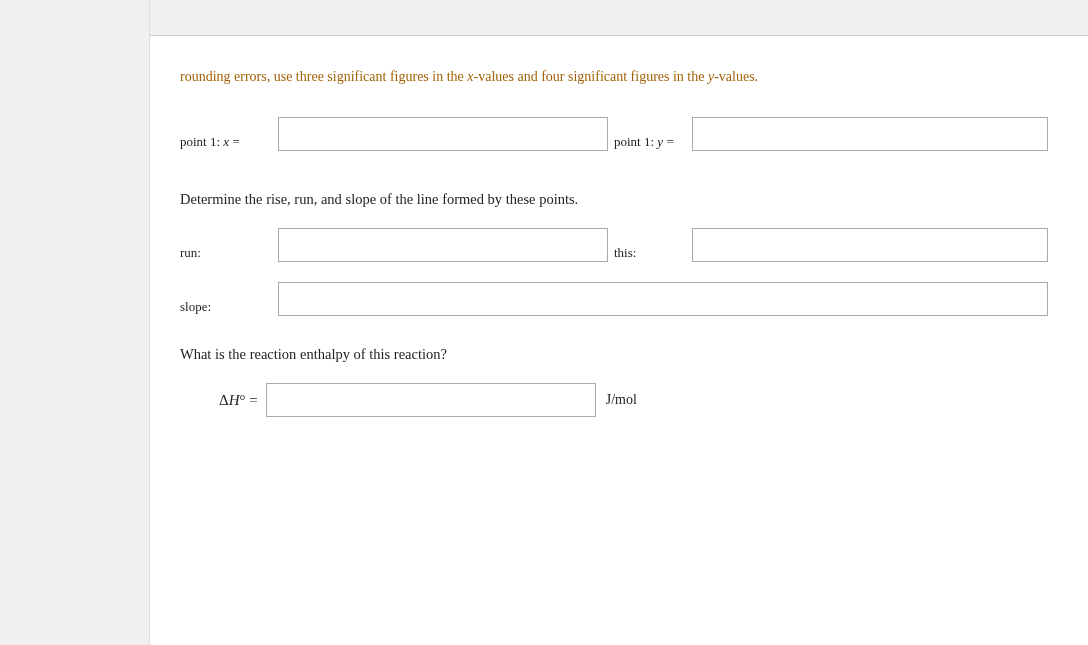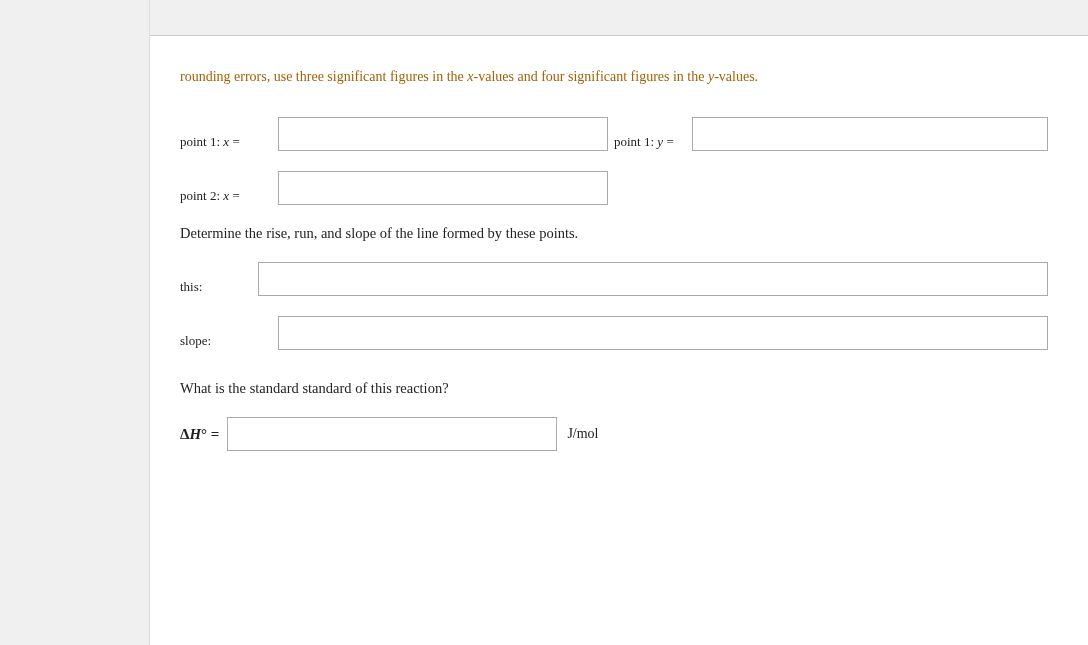--- a/index.html
+++ b/index.html
@@ -129,23 +129,24 @@
     }
 
     .enthalpy-row {
       display: flex;
       align-items: center;
       margin-top: 10px;
     }
 
     .enthalpy-label {
       font-size: 15px;
-      font-weight: bold;
+      font-weight: normal;
       margin-right: 8px;
       white-space: nowrap;
+      margin-left: 39px;
     }
 
     .unit-label {
       font-size: 14px;
       margin-left: 10px;
     }
 
     .sidebar-area {
       position: fixed;
       left: 0;
@@ -177,41 +178,41 @@
       <span class="input-label">point 1: <em>x</em> =</span>
       <input type="text" class="text-input input-wide" style="">
     </div>
     <div class="col-right">
       <span class="input-label">point 1: <em>y</em> =</span>
       <input type="text" class="text-input" style="flex: 1 1 0%;">
     </div>
   </div>
 
   <div class="two-col-row">
+  </div>
+
+  <p class="section-title">Determine the rise, run, and slope of the line formed by these points.</p>
+
+  <div class="two-col-row">
     <div class="col-left">
-      <span class="input-label">point 2: <em>x</em> =</span>
+      <span class="input-label">run:</span>
       <input type="text" class="text-input input-wide" style="">
     </div>
-  </div>
-
-  <p class="section-title">Determine the rise, run, and slope of the line formed by these points.</p>
-
-  <div class="two-col-row">
     <div class="col-right">
       <span class="input-label">this:</span>
       <input type="text" class="text-input" style="flex: 1 1 0%;">
     </div>
   </div>
 
   <div class="input-row">
     <span class="input-label">slope:</span>
     <input type="text" class="text-input input-full" style="">
   </div>
 
-  <p class="section-title" style="margin-top: 30px;">What is the standard standard of this reaction?</p>
+  <p class="section-title" style="margin-top: 30px;">What is the reaction enthalpy of this reaction?</p>
 
   <div class="enthalpy-row">
     <span class="enthalpy-label">Δ<em>H</em>° =</span>
     <input type="text" class="text-input" style="width: 330px;">
     <span class="unit-label">J/mol</span>
   </div>
 
 </div>
 
 </body></html>

